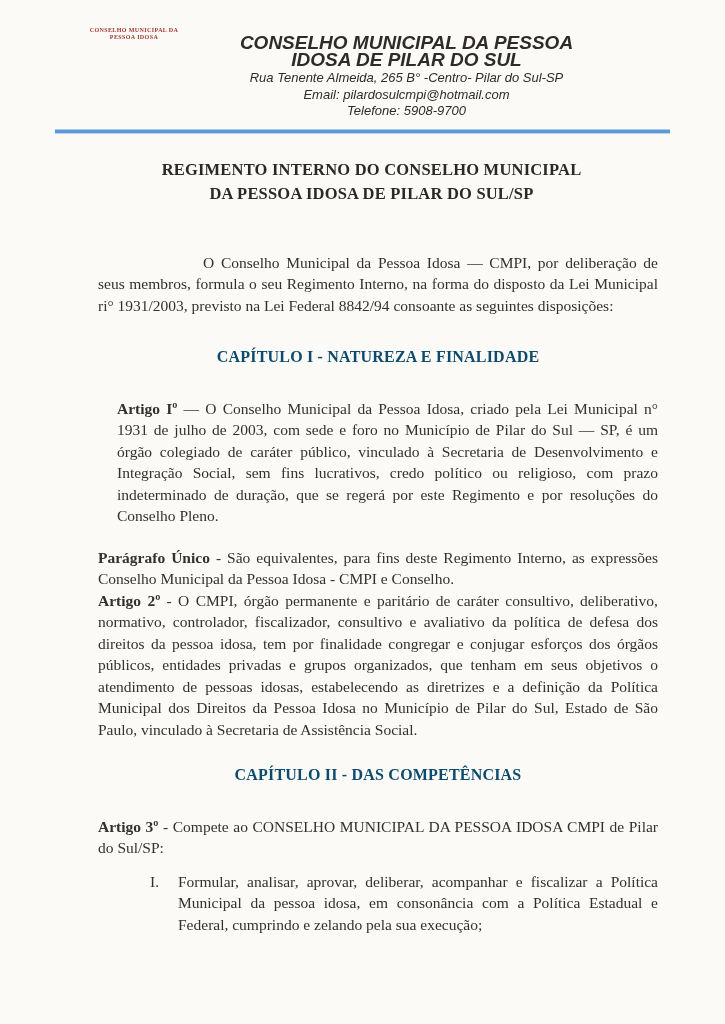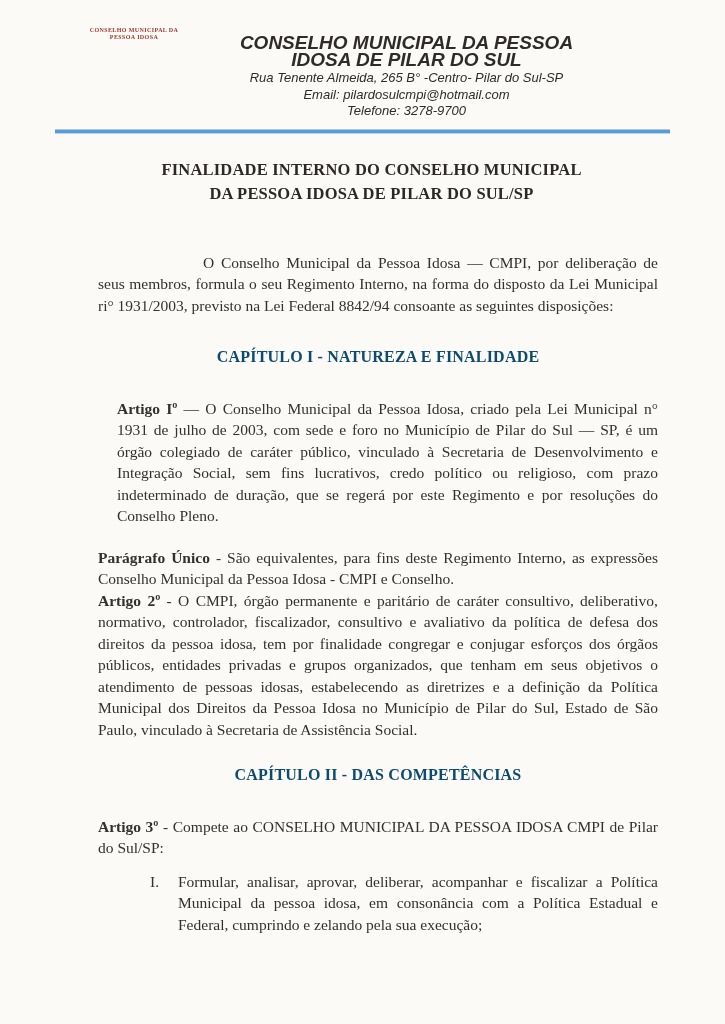--- a/index.html
+++ b/index.html
@@ -52,28 +52,28 @@
     <div class="logo">
       <div class="logo-caption">
         <div>CONSELHO MUNICIPAL DA</div>
         <div>PESSOA IDOSA</div>
       </div>
     </div>
     <div class="contact">
       <div class="org-name">CONSELHO MUNICIPAL DA PESSOA IDOSA DE PILAR DO SUL</div>
       <div class="contact-line">Rua Tenente Almeida, 265 B° -Centro- Pilar do Sul-SP</div>
       <div class="contact-line">Email: pilardosulcmpi@hotmail.com</div>
-      <div class="contact-line">Telefone: 3278-9700</div>
+      <div class="contact-line">Telefone: 5908-9700</div>
     </div>
   </header>
 
   <div class="rule" style="background-color: rgb(91, 155, 213);"></div>
 
   <h1 class="doc-title">
-    <span>FINALIDADE INTERNO DO CONSELHO MUNICIPAL</span><br>
+    <span>REGIMENTO INTERNO DO CONSELHO MUNICIPAL</span><br>
     <span>DA PESSOA IDOSA DE PILAR DO SUL/SP</span>
   </h1>
 
   <div class="content">
 
     <p class="para intro">O Conselho Municipal da Pessoa Idosa — CMPI, por deliberação de seus membros, formula o seu Regimento Interno, na forma do disposto da Lei Municipal ri° 1931/2003, previsto na Lei Federal 8842/94 consoante as seguintes disposições:</p>
 
     <h2 class="chapter">CAPÍTULO I - NATUREZA E FINALIDADE</h2>
 
     <p class="para art1"><span class="lead">Artigo Iº</span><span> — O Conselho Municipal da Pessoa Idosa, criado pela Lei Municipal n° 1931 de julho de 2003, com sede e foro no Município de Pilar do Sul — SP, é um órgão colegiado de caráter público, vinculado à Secretaria de Desenvolvimento e Integração Social, sem fins lucrativos, credo político ou religioso, com prazo indeterminado de duração, que se regerá por este Regimento e por resoluções do Conselho Pleno.</span></p>

